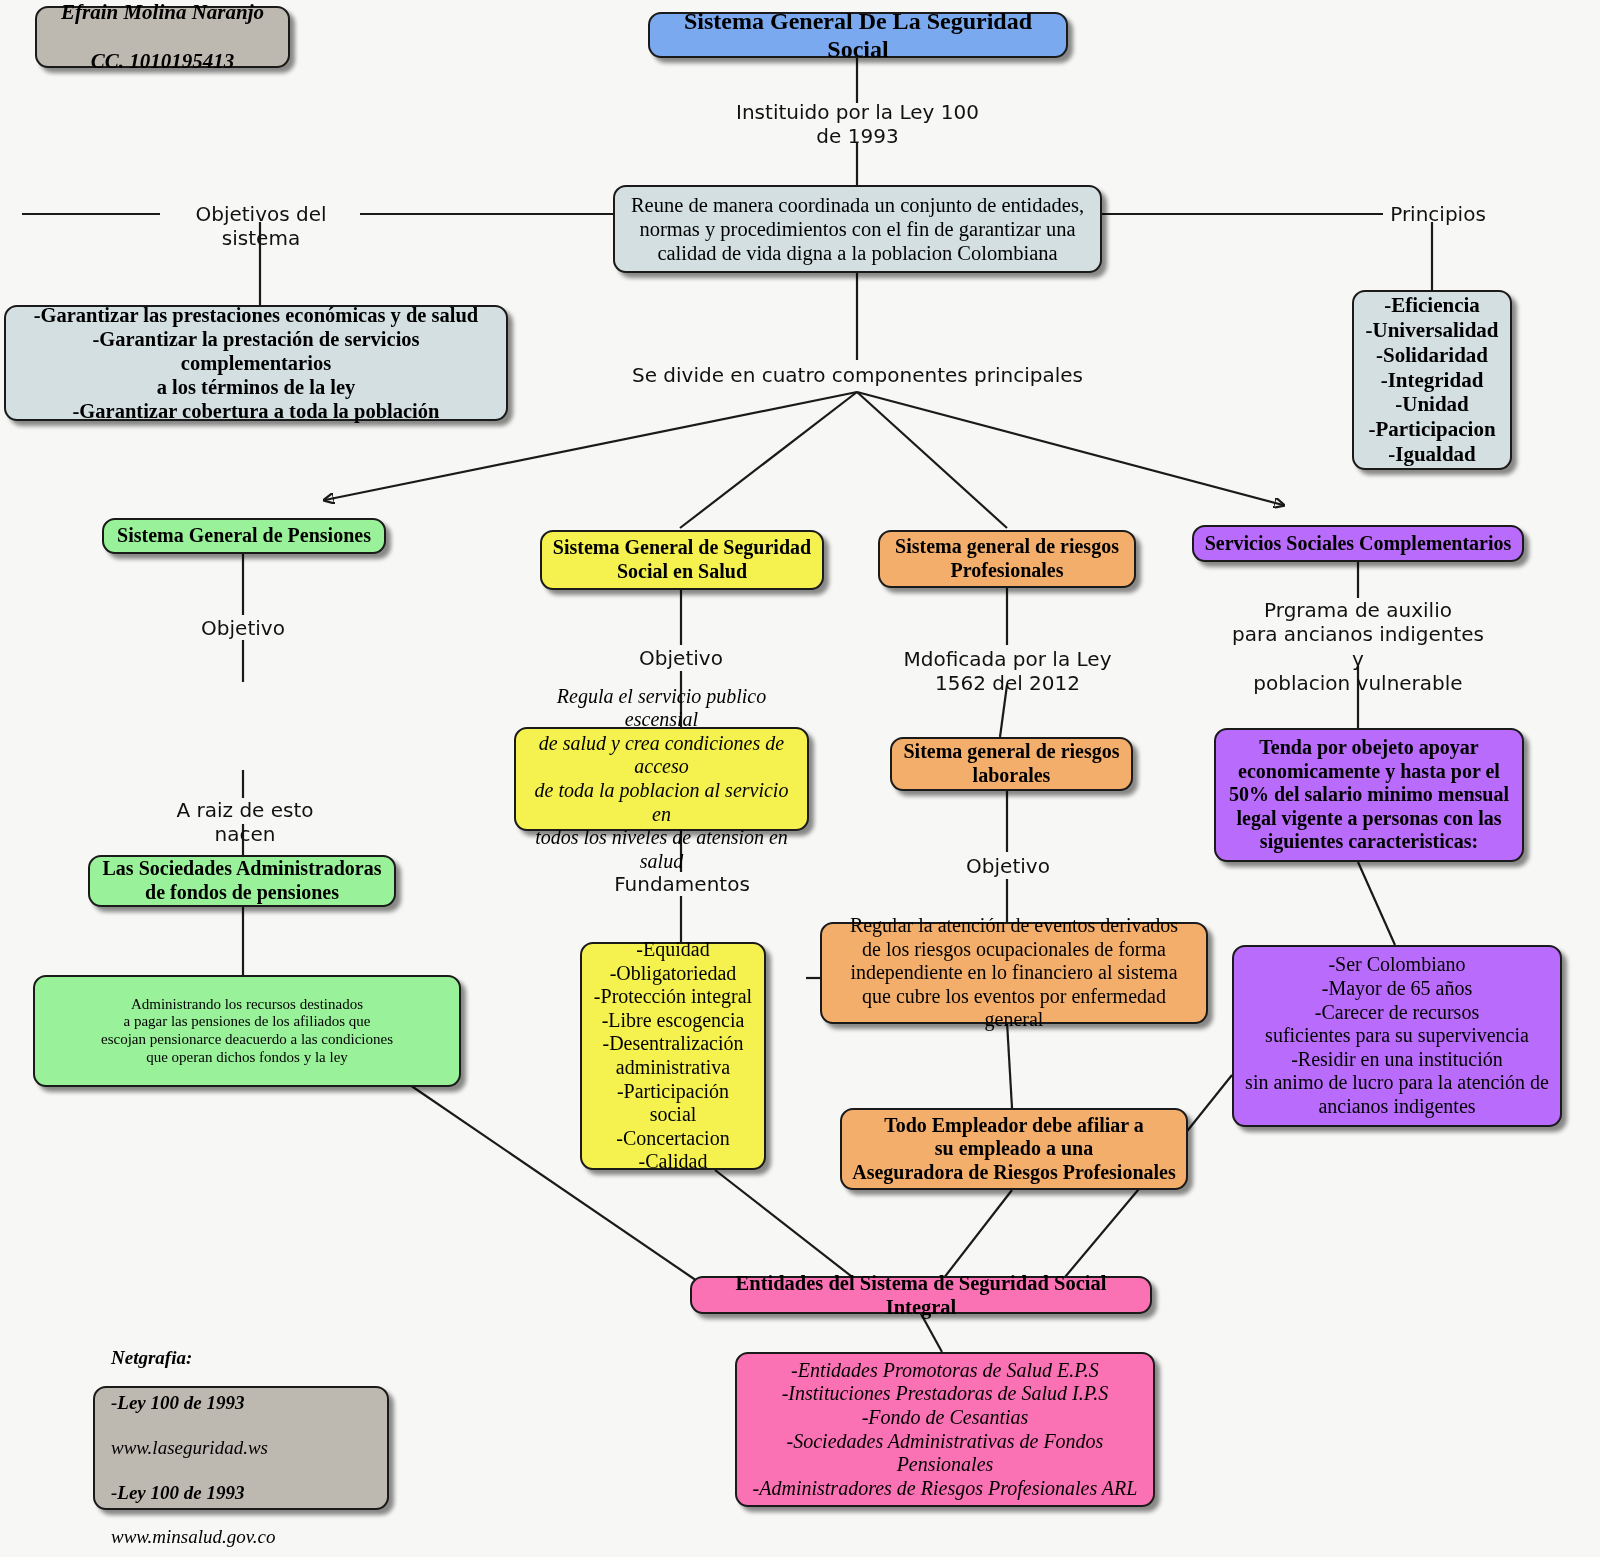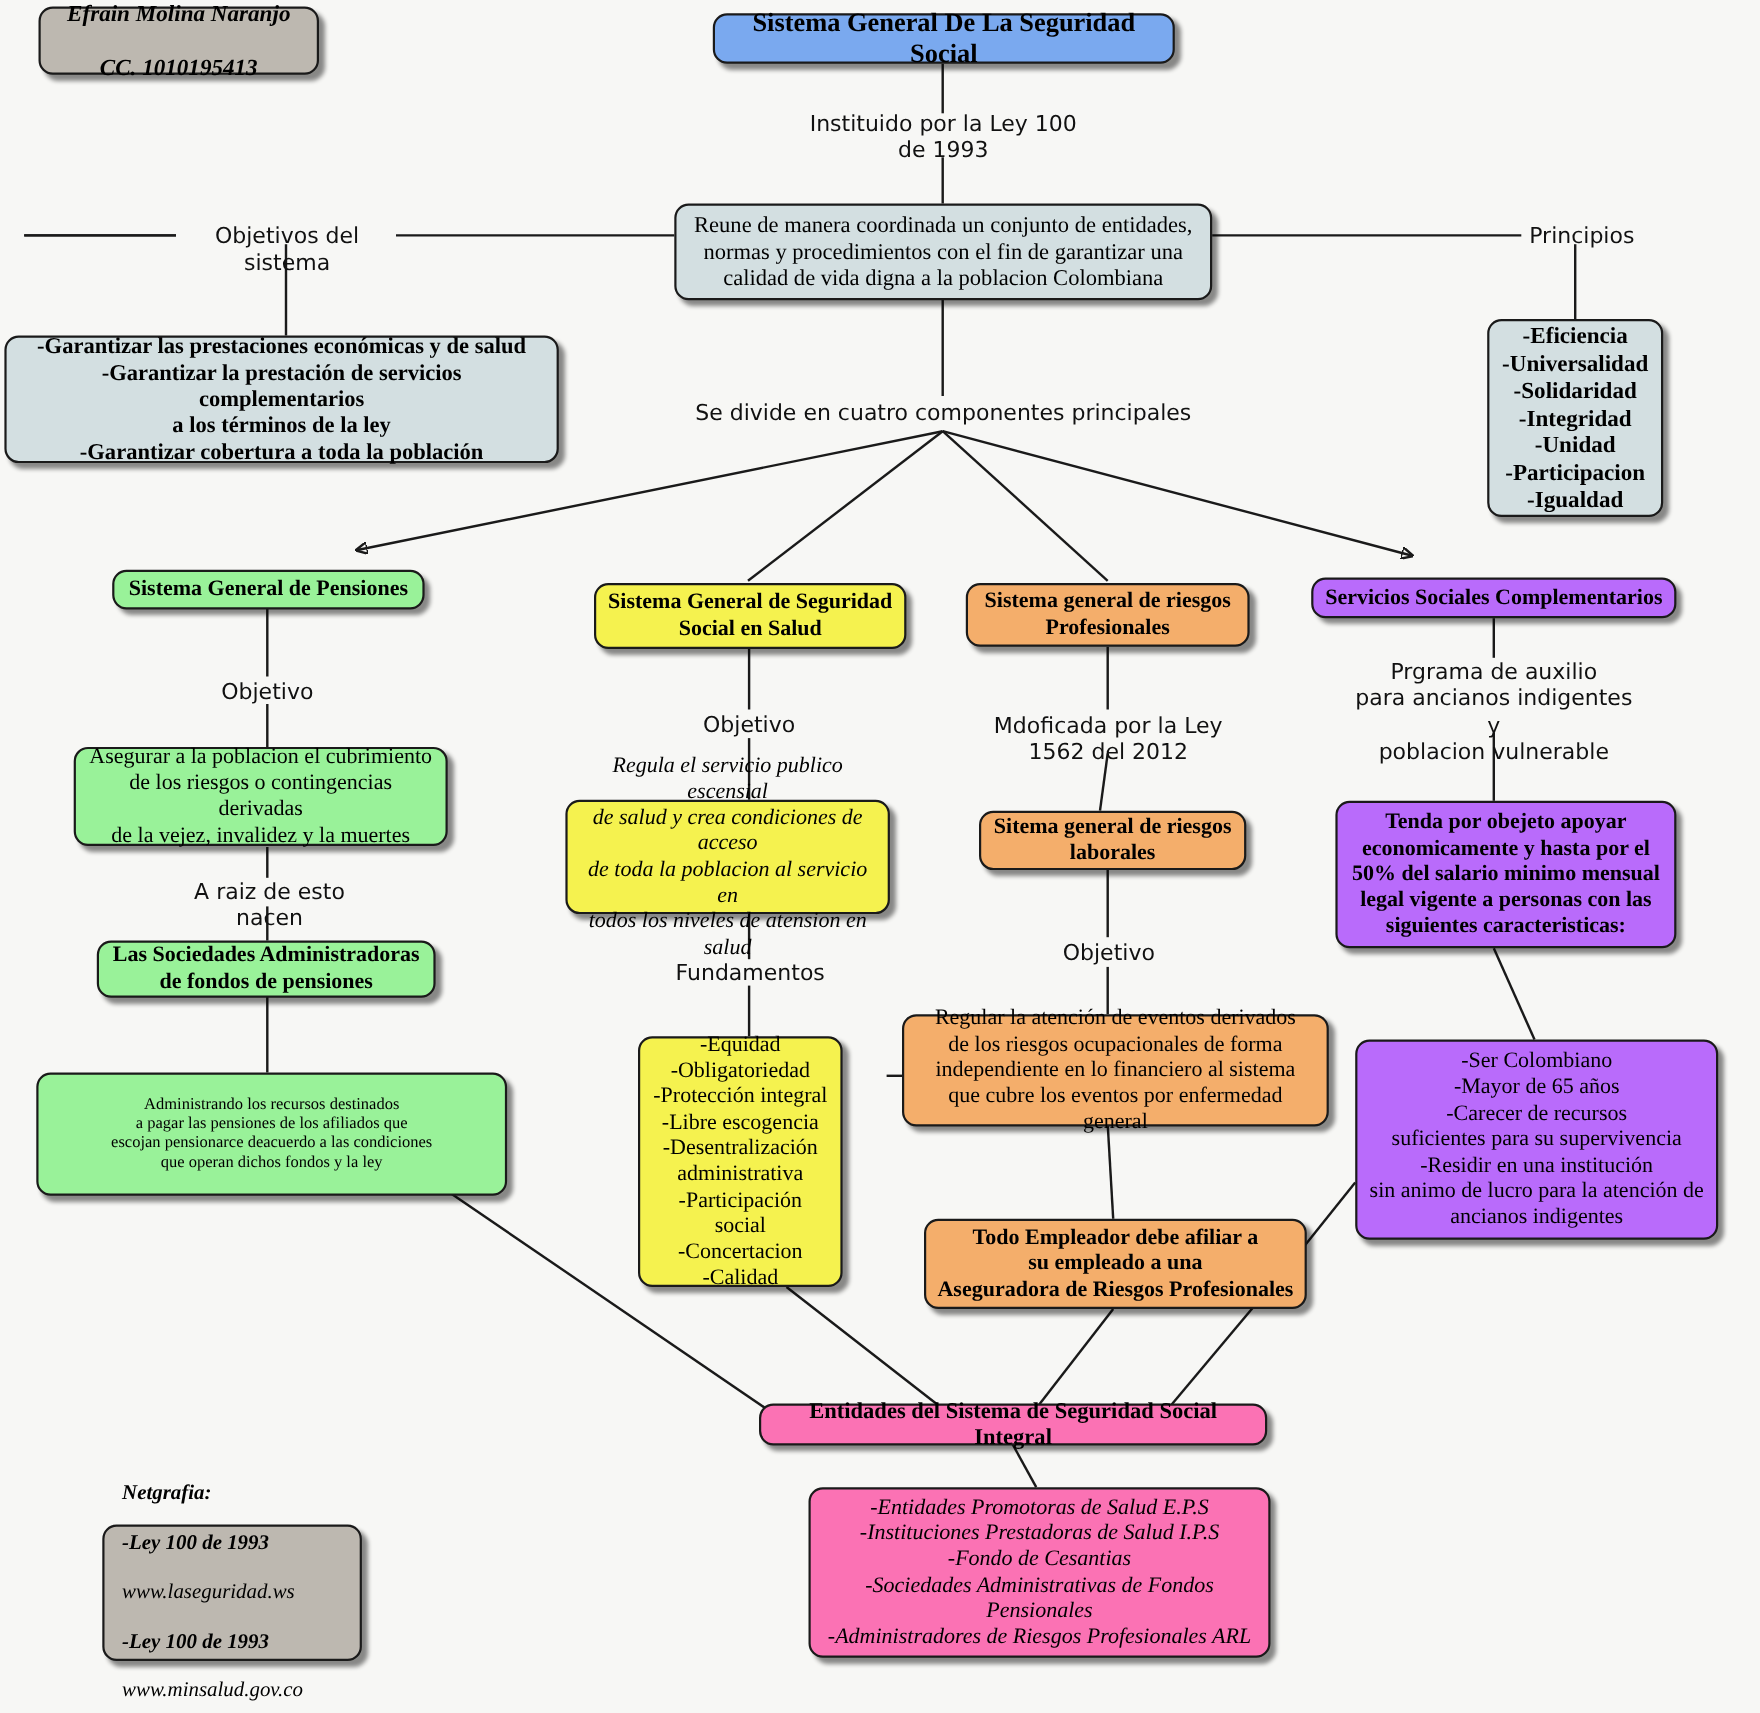--- a/index.html
+++ b/index.html
@@ -161,25 +161,20 @@
     <span class="bold" style="font-size:20px;">Sistema general de riesgos
 Profesionales</span>
   </div>
 
   <div class="node" style="left:1192px;top:525px;width:332px;height:37px;background:#b96bfb;">
     <span class="bold" style="font-size:20px;">Servicios Sociales Complementarios</span>
   </div>
 
   <div class="edge-label" style="left:178px;top:616px;width:130px;">Objetivo</div>
 
-  <div class="node" style="left:67px;top:679px;width:340px;height:90px;background:#99f299;">
-    <span style="font-size:20px;">Asegurar a la poblacion el cubrimiento
-de los riesgos o contingencias derivadas
-de la vejez, invalidez y la muertes</span>
-  </div>
 
   <div class="edge-label" style="left:150px;top:798px;width:190px;">A raiz de esto nacen</div>
 
   <div class="node" style="left:88px;top:855px;width:308px;height:52px;background:#99f299;">
     <span class="bold" style="font-size:20px;">Las Sociedades Administradoras
 de fondos de pensiones</span>
   </div>
 
   <div class="node" style="left:33px;top:975px;width:428px;height:112px;background:#99f299;">
     <span style="font-size:15px;">Administrando los recursos destinados
@@ -262,21 +257,21 @@
 
   <div class="node" style="left:735px;top:1352px;width:420px;height:155px;background:#fb72b4;">
     <span class="ital" style="font-size:20px;">-Entidades Promotoras de Salud E.P.S
 -Instituciones Prestadoras de Salud I.P.S
 -Fondo de Cesantias
 -Sociedades Administrativas de Fondos
 Pensionales
 -Administradores de Riesgos Profesionales ARL</span>
   </div>
 
-  <div class="node" style="left:93px;top:1386px;width:236px;height:124px;background:#bdb8b0;justify-content:flex-start;padding-left:16px;font-family:Liberation Serif, serif;">
+  <div class="node" style="left:93px;top:1386px;width:296px;height:124px;background:#bdb8b0;justify-content:flex-start;padding-left:16px;font-family:Liberation Serif, serif;">
     <span style="font-size:19px;text-align:left;">
       <span class="boldital">Netgrafia:</span>
       <span class="boldital" style="display:block;">-Ley 100 de 1993</span>
       <span class="ital" style="display:block;">www.laseguridad.ws</span>
       <span class="boldital" style="display:block;">-Ley 100 de 1993</span>
       <span class="ital" style="display:block;">www.minsalud.gov.co</span>
     </span>
   </div>
 
 </div>

